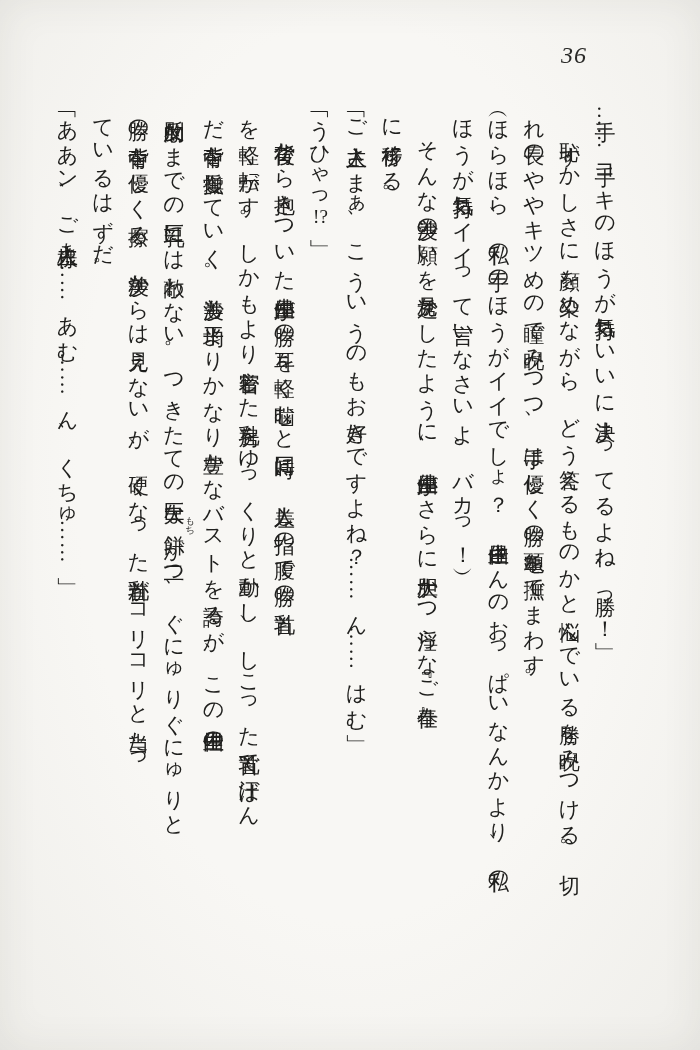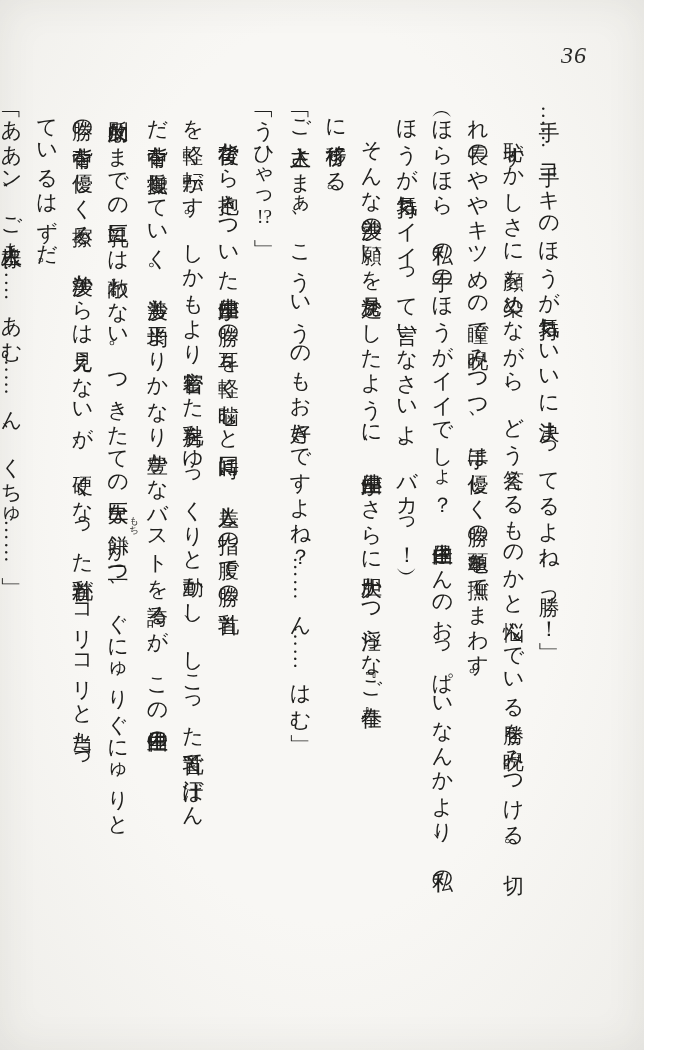--- a/index.html
+++ b/index.html
@@ -6,21 +6,21 @@
     margin: 0;
     padding: 0;
   }
   body {
     width: 700px;
     height: 1050px;
     font-family: "Liberation Serif", "DejaVu Serif", serif;
   }
   .page {
     position: relative;
-    width: 644px;
+    width: 700px;
     height: 1050px;
     background: radial-gradient(ellipse at 50% 45%, #f8f7f4 55%, #efeeea 100%);
     box-shadow: inset 0 0 40px rgba(60,60,55,0.08);
     overflow: hidden;
   }
   .page-number {
     position: absolute;
     top: 42px;
     left: 561px;
     font-size: 24px;

